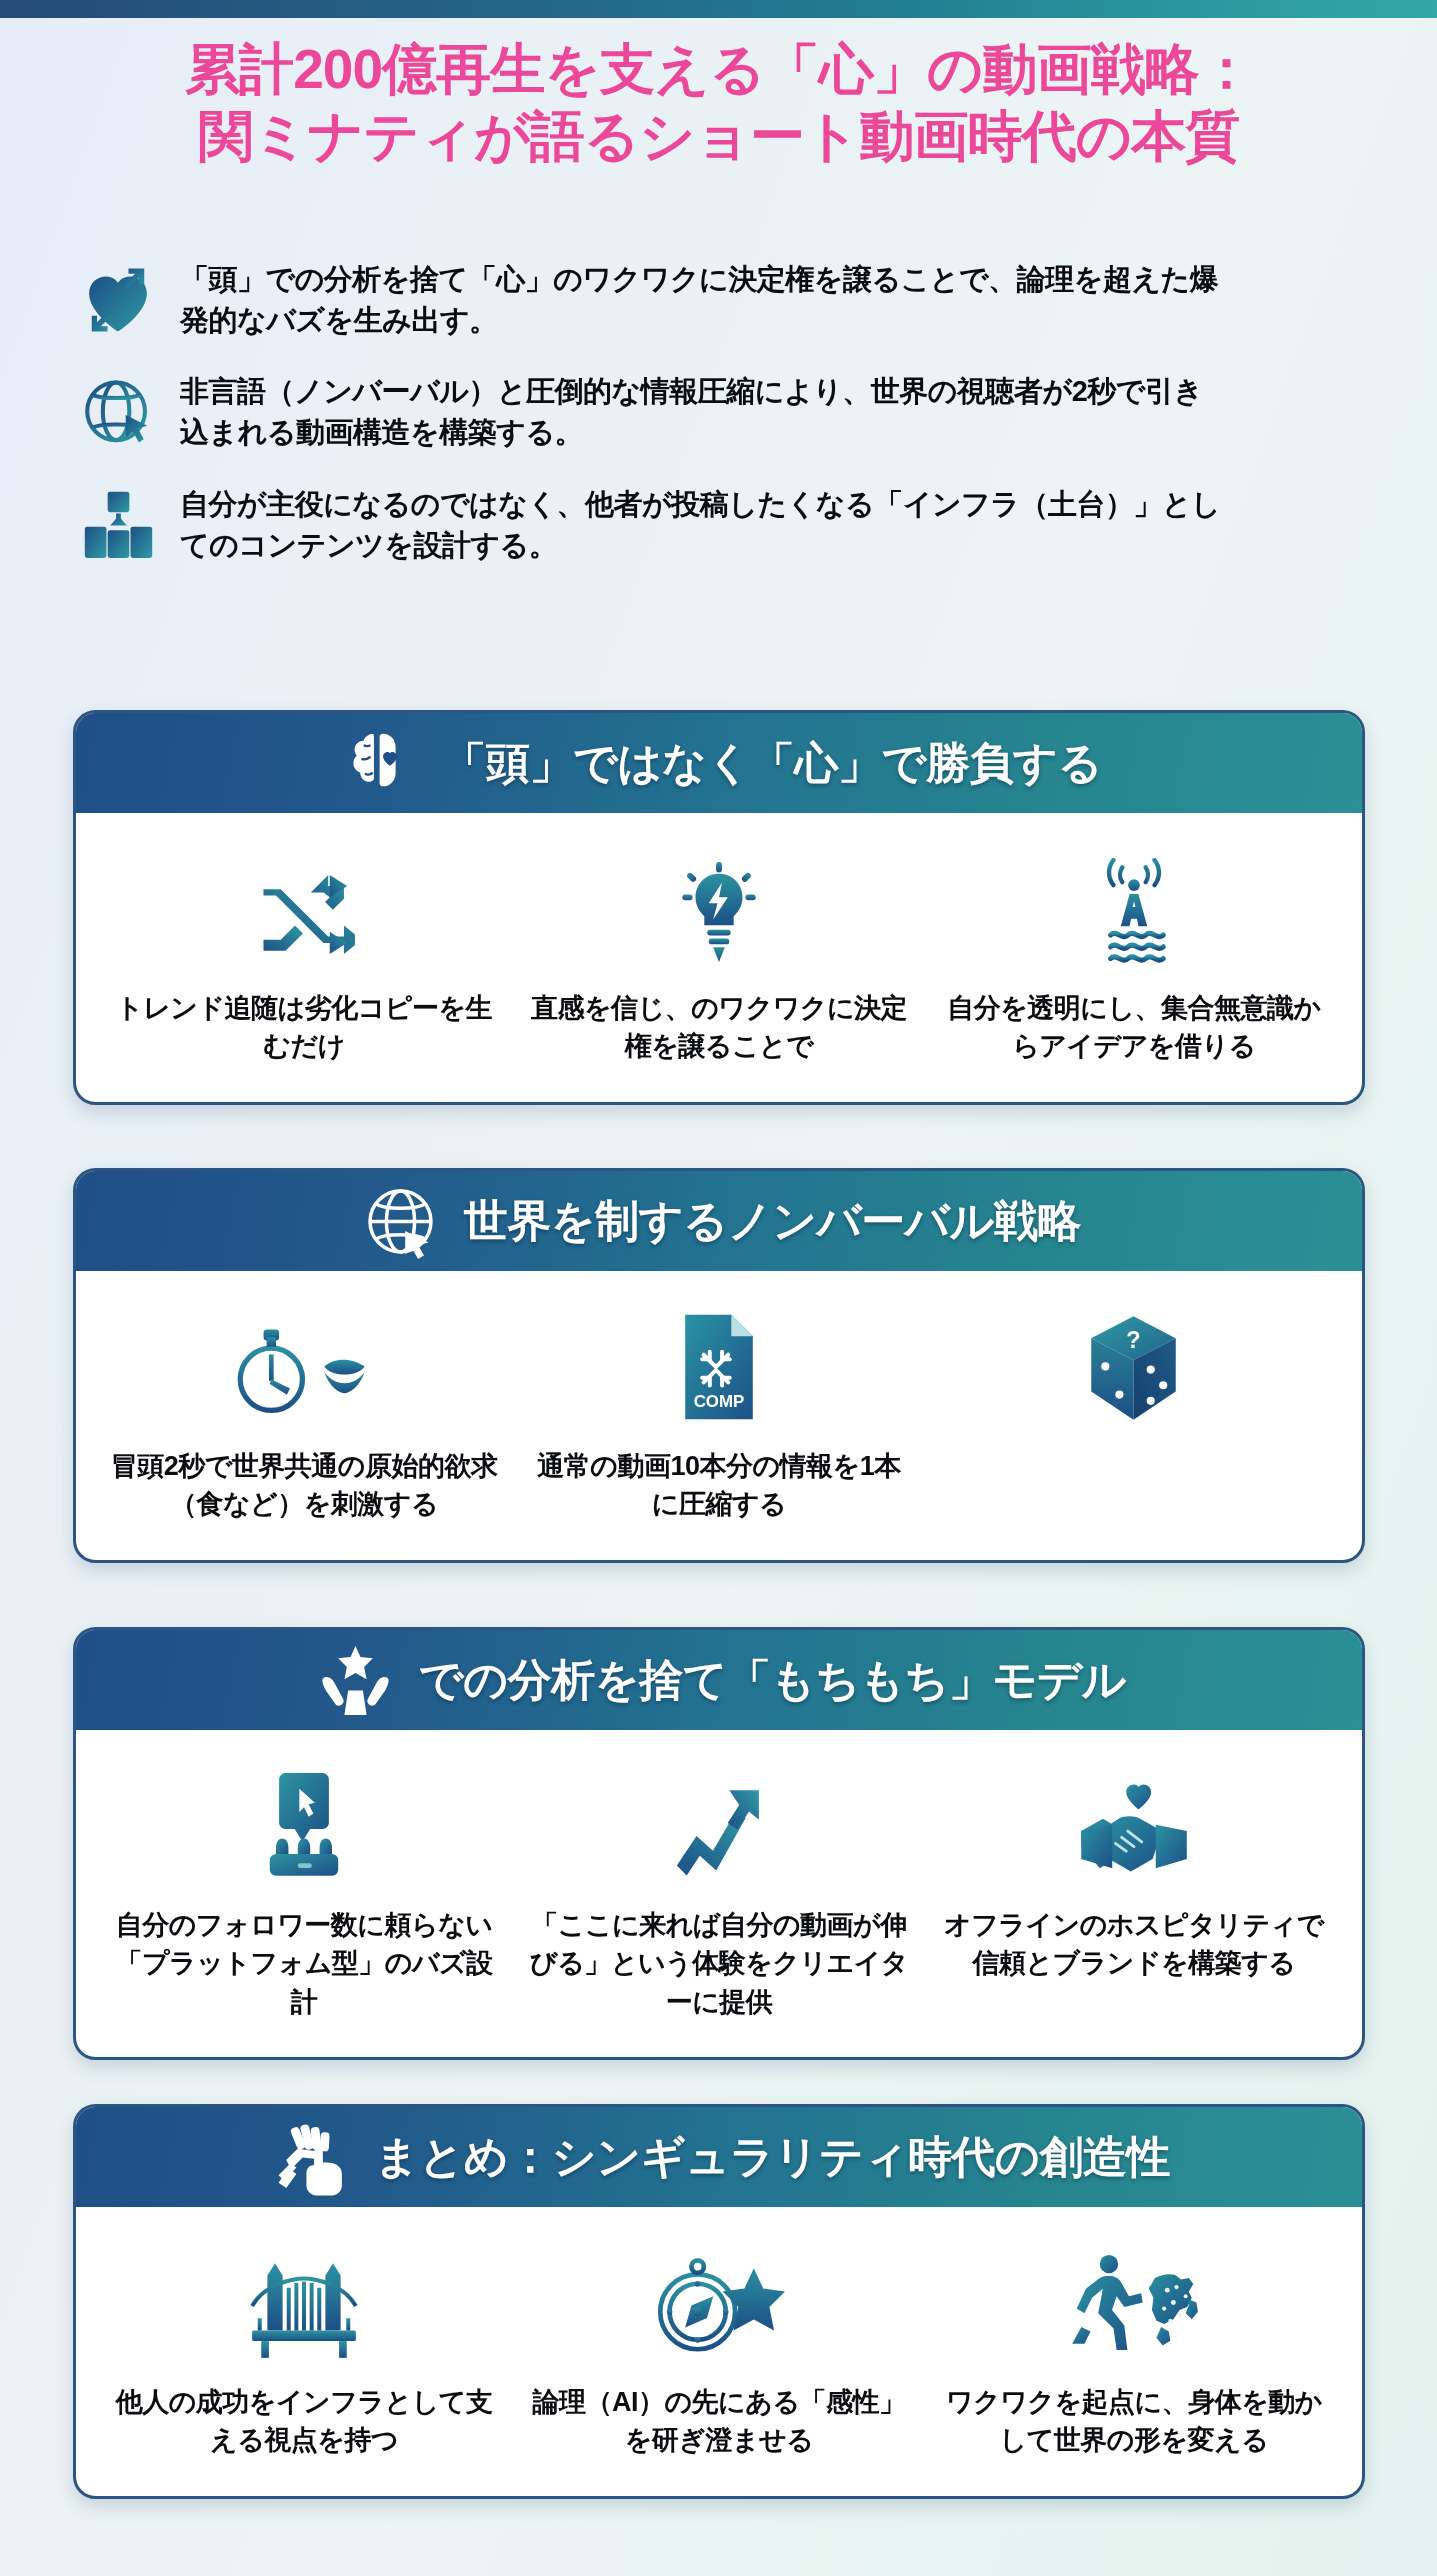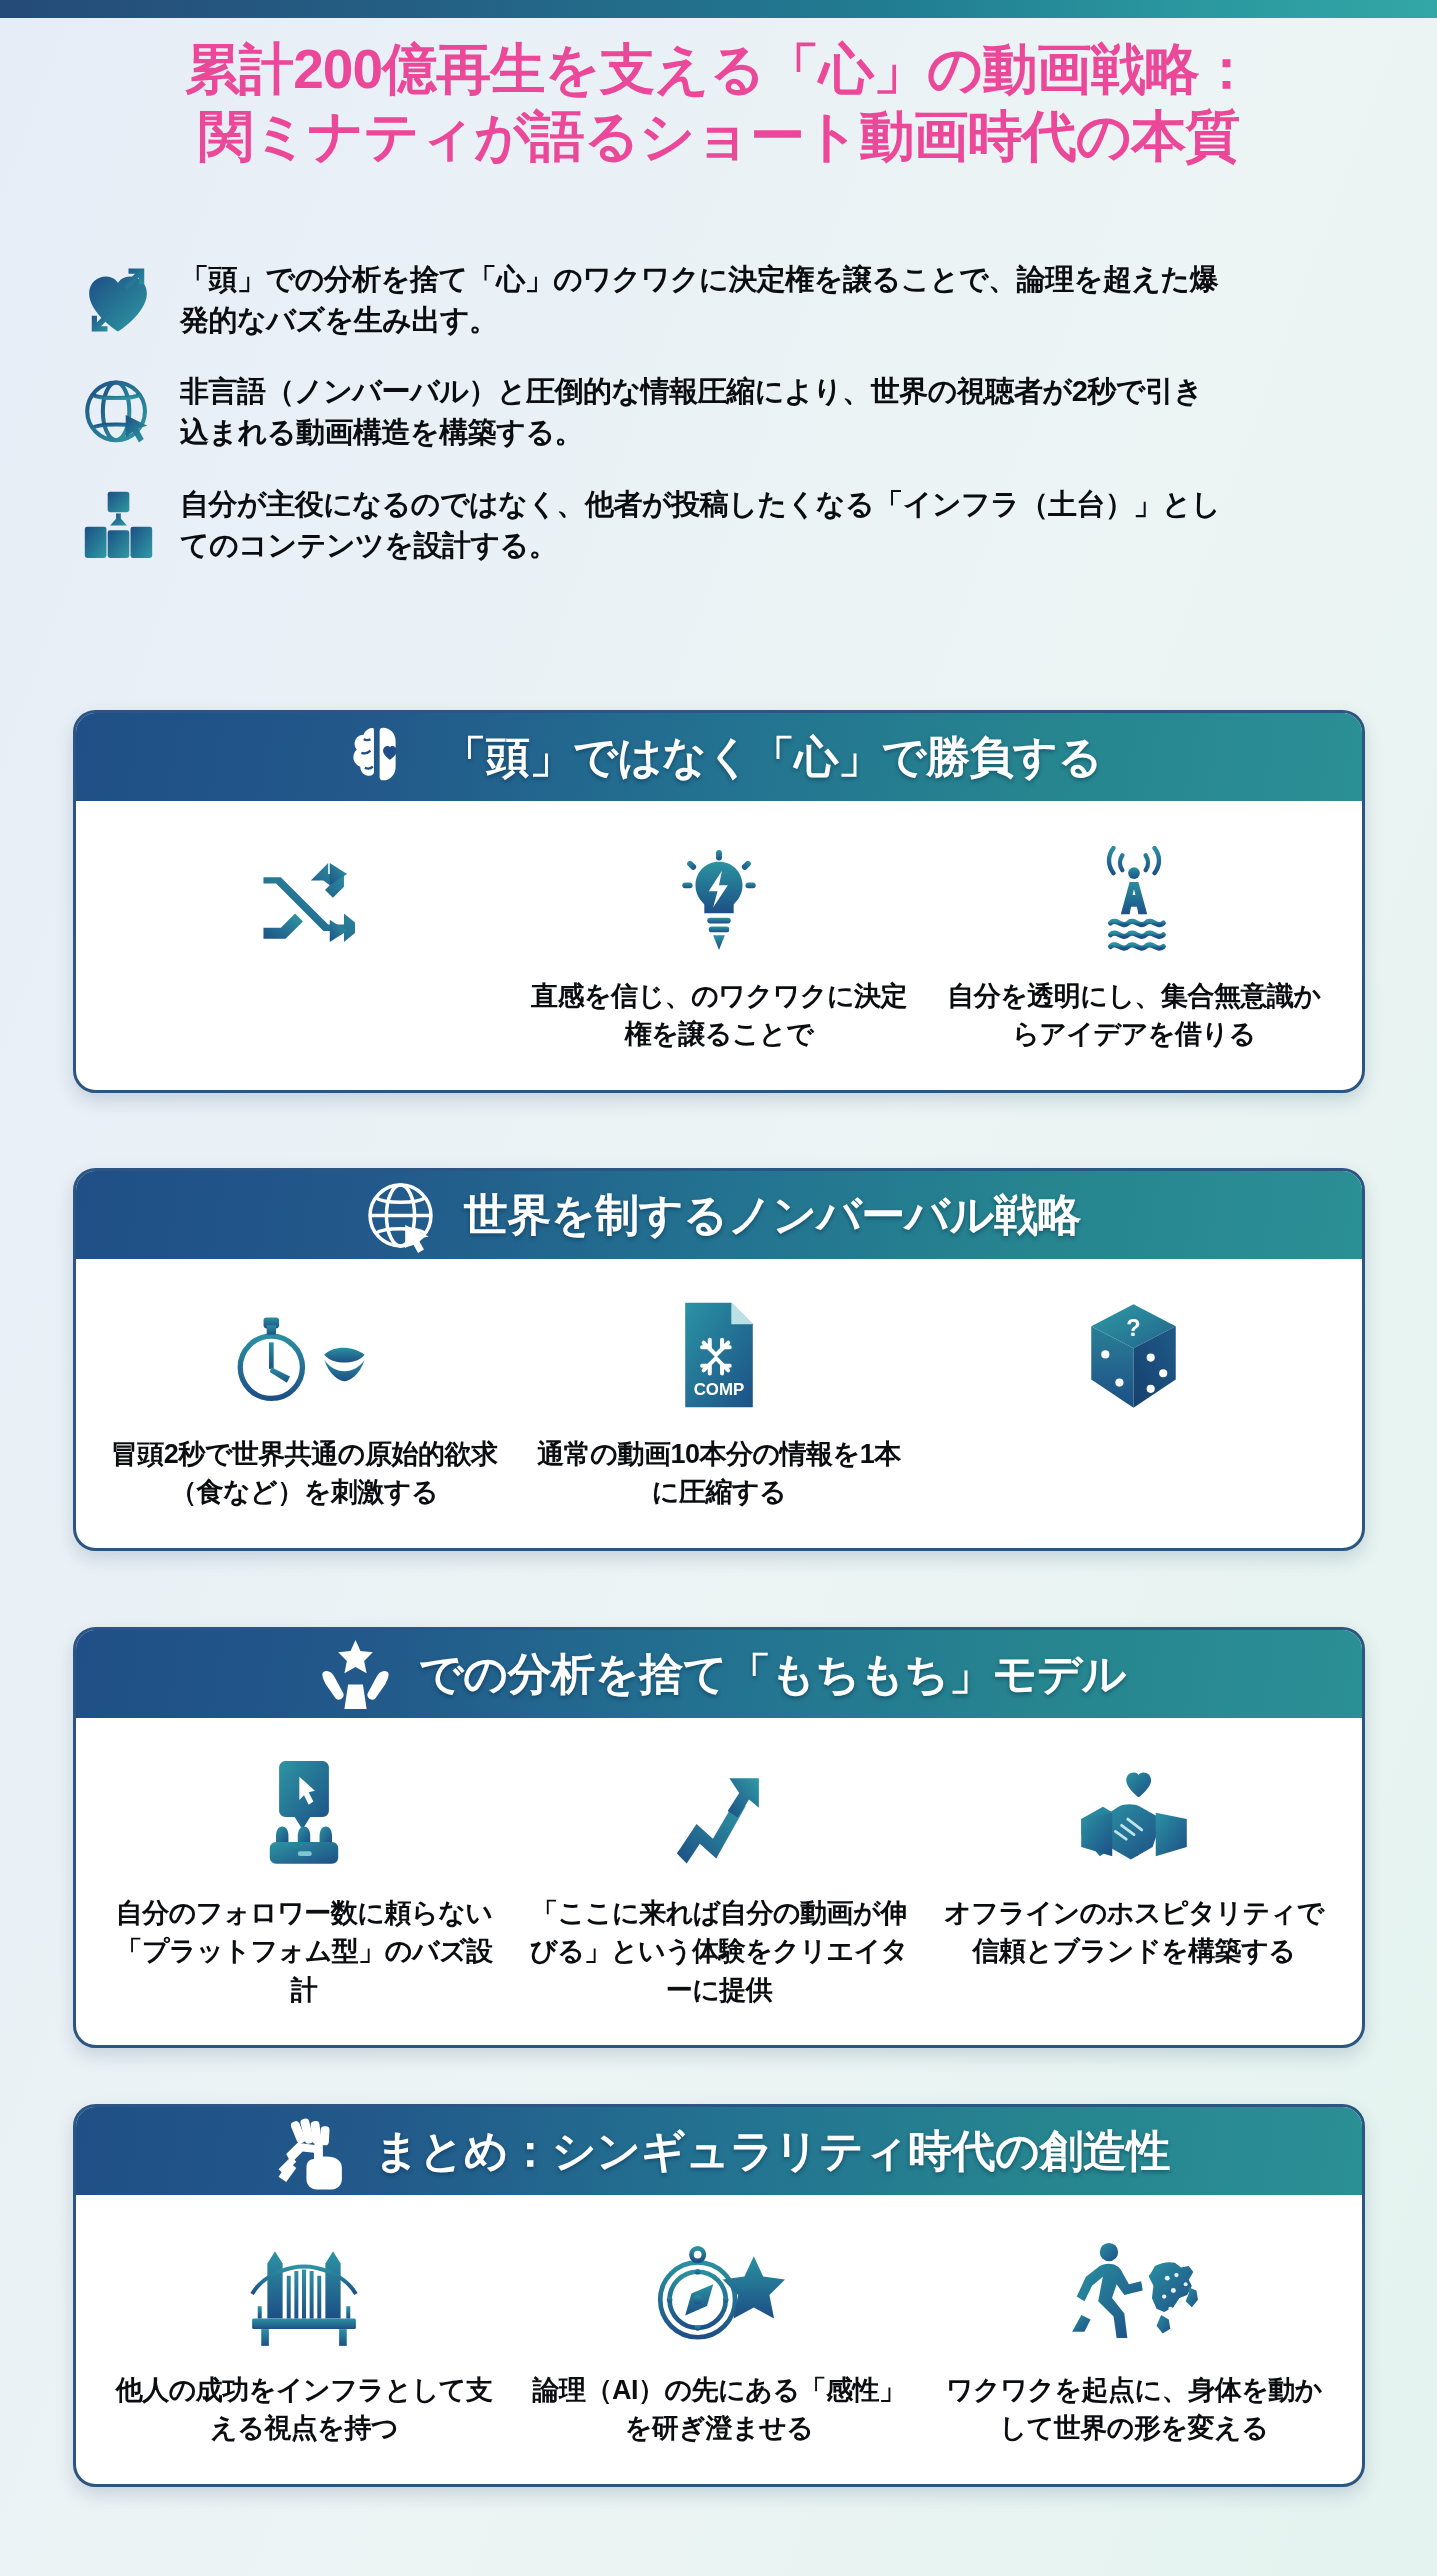--- a/index.html
+++ b/index.html
@@ -35,21 +35,21 @@
     line-height:1.42; padding-top:3.7px; letter-spacing:-0.5px;
   }
   
   .card{
     position:absolute; left:73px; width:1292px;
     border:3.7px solid #2c5582; border-radius:22.5px;
     background:#ffffff; overflow:hidden;
     box-shadow:0 7.5px 17px rgba(40,70,110,.18);
   }
   .card-head{
-    height:88px; display:flex; align-items:center; justify-content:center;
+    height:100px; display:flex; align-items:center; justify-content:center;
     background:linear-gradient(100deg,#1f4f86 0%,#22588a 22%,#237291 50%,#26858f 75%,#2b8f96 100%);
     padding:0 28px;
   }
   .card-head .hicon{
     flex:0 0 86px; height:86px; display:flex; align-items:center; justify-content:center;
     margin-right:20.6px;
   }
   .card-head .htext{
     font-size:44px; font-weight:bold; color:#ffffff;
     letter-spacing:-0.5px; white-space:nowrap;
@@ -162,20 +162,21 @@
             </defs>
           <g fill="url(#s1a)">
             <path d="M6 16h11l30 30h10v-7l11 9-11 9v-7H44L14 20H6z"></path>
             <path d="M6 48h11l9-9 5 5-11 11H6z"></path>
             <path d="M44 18h-8l11-11v7h10v8H57l-7 7-5-5 3-3z"></path>
             <path d="M48 7v14l11-7z"></path>
               <path d="M48 43v14l11-7z"></path>
           </g>
         </svg>
       </div>
+      <div class="ctext">トレンド追随は劣化コピーを生むだけ</div>
     </div>
 
     <div class="cell">
       <div class="cicon">
         <svg width="94" height="103" viewBox="0 0 64 70">
           <defs>
               <linearGradient id="s1b" x1="0" y1="0" x2="0" y2="1">
             <stop offset="0" stop-color="#2b93a0"></stop>
                 <stop offset="1" stop-color="#1d4f86"></stop>
               </linearGradient>

